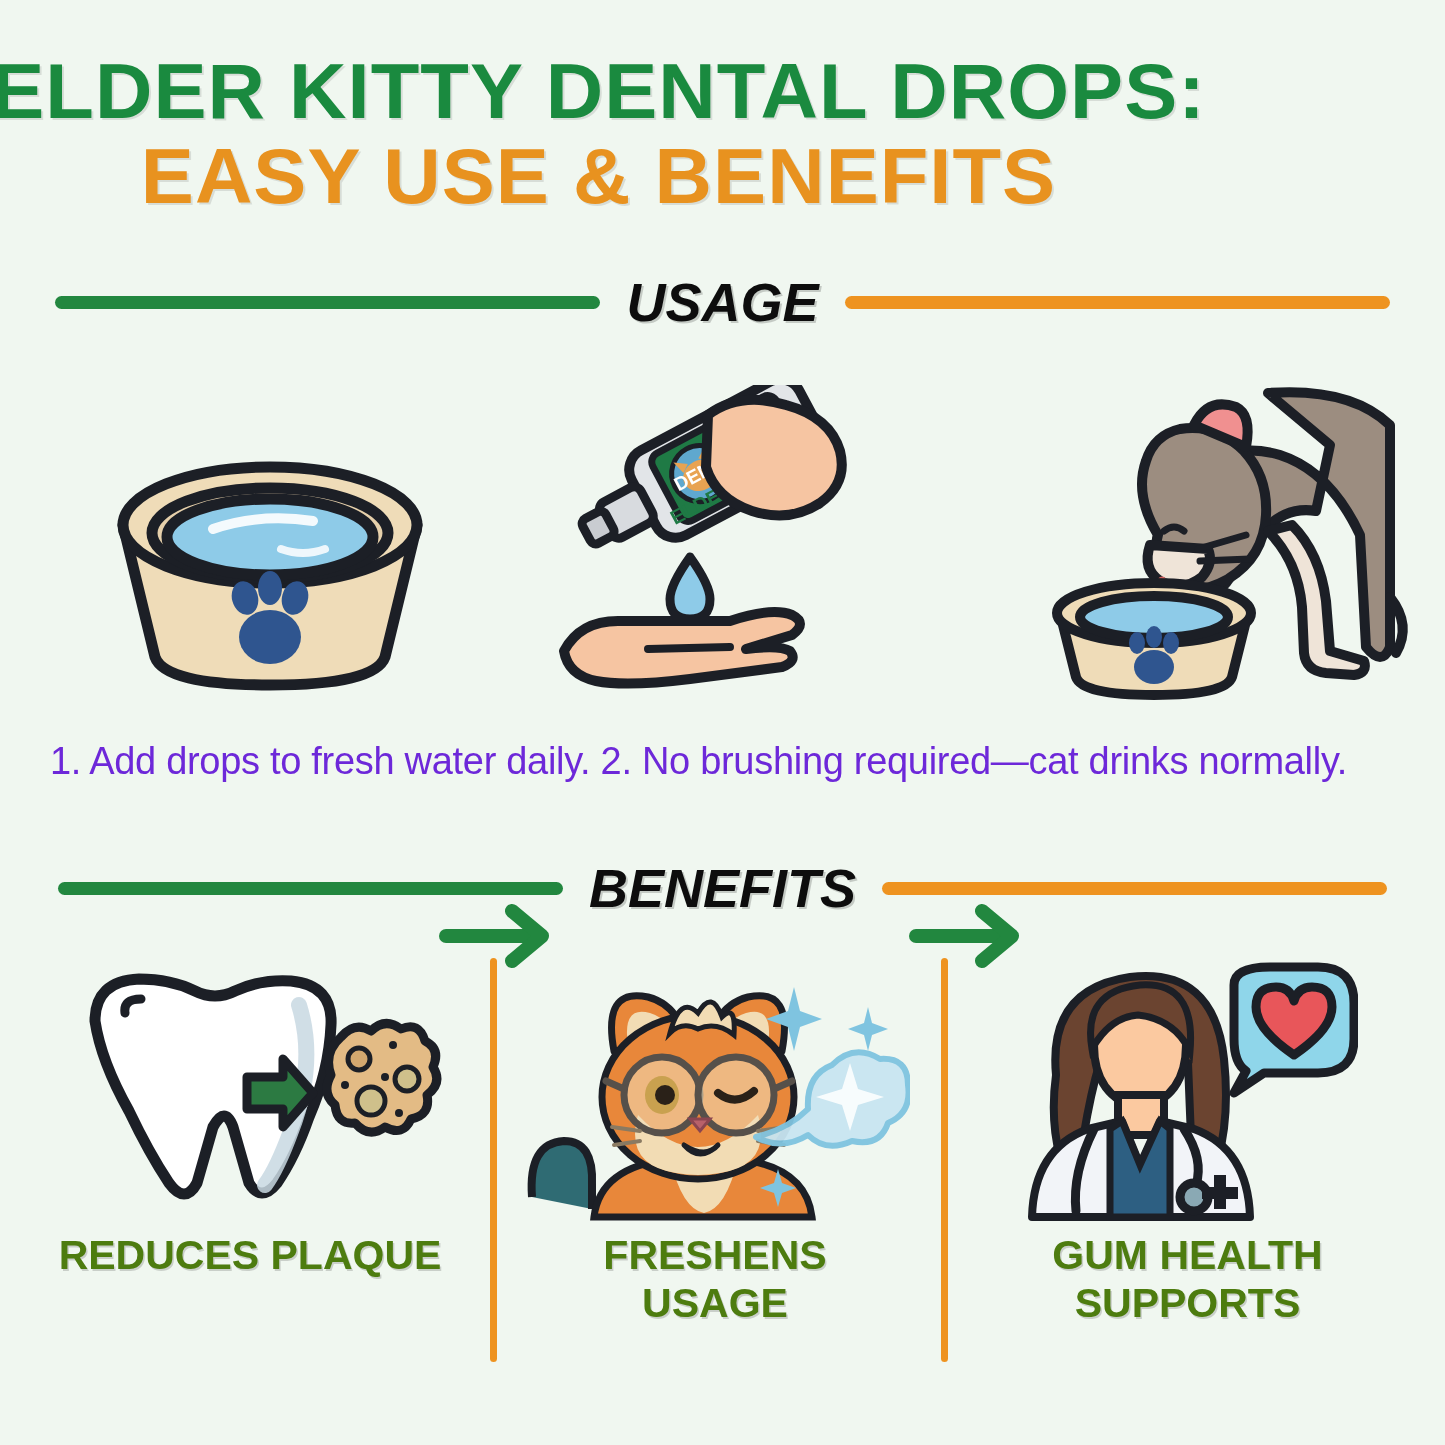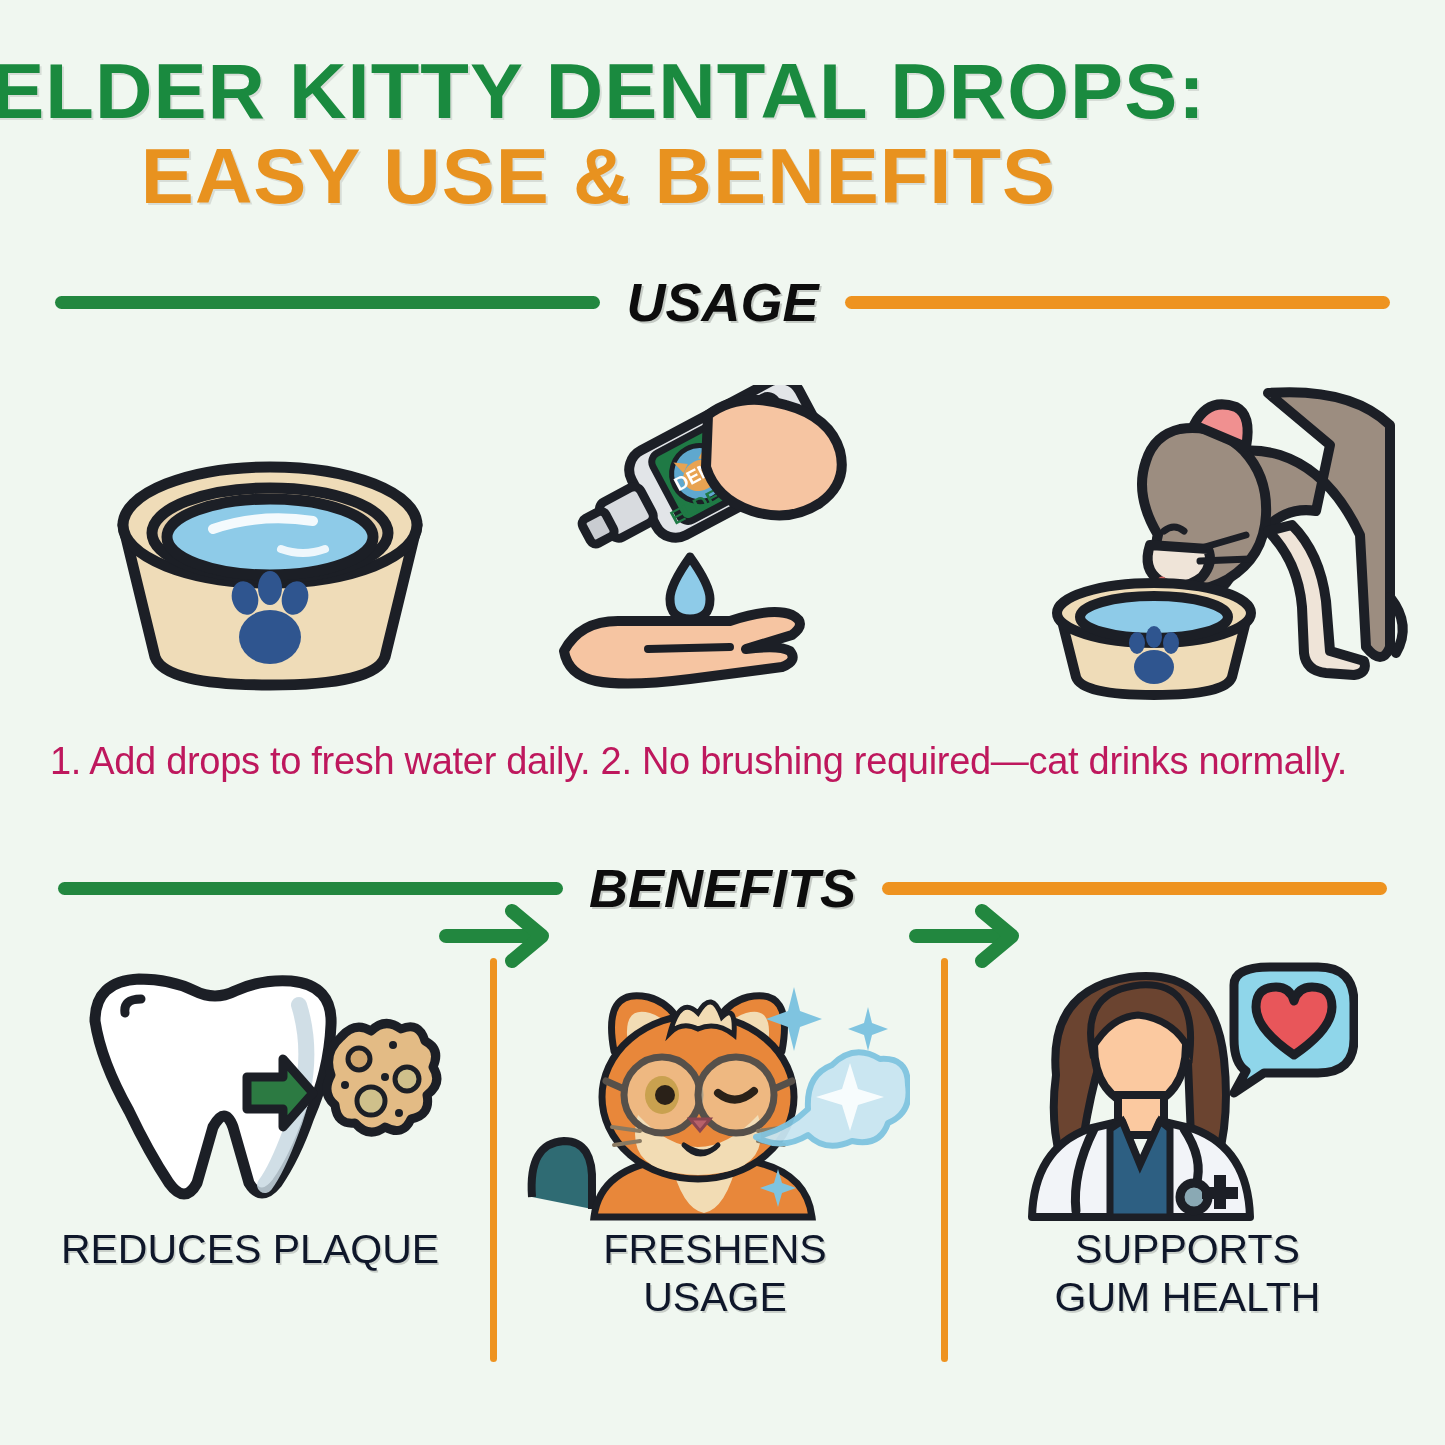--- a/index.html
+++ b/index.html
@@ -39,30 +39,30 @@
 
   
   #usage-row { position:absolute; top:385px; left:0; width:1445px; height:330px; }
   .usage-panel { position:absolute; top:0; height:330px; }
 
   .arrow { position:absolute; top:516px; }
 
   
   #usage-instructions {
     position:absolute; top:740px; left:0; width:1397px; text-align:center;
-    font-size:38px; color:#be185d; letter-spacing:-0.3px;
+    font-size:38px; color:#6d28d9; letter-spacing:-0.3px;
   }
 
   
   #benefits-grid { position:absolute; top:955px; left:0; width:1445px; height:410px; }
   .benefit-col { position:absolute; top:0; height:410px; display:flex; flex-direction:column; align-items:center; }
   .benefit-art { height:270px; display:flex; align-items:center; justify-content:center; }
   .benefit-label {
-    text-align:center; font-size:41px; font-weight:normal;
-    color:#0f172a; line-height:1.18; letter-spacing:0px;
+    margin-top:6px; text-align:center; font-size:41px; font-weight:bold;
+    color:#4d7c0f; line-height:1.18; letter-spacing:0px;
     text-shadow:1.5px 1.5px 0 rgba(0,0,0,0.16);
   }
   .vdivider { position:absolute; top:3px; width:7px; height:404px; background:#ee9320; border-radius:4px; }
 </style>
 </head>
 <body>
 
 <div id="title-block">
   <div class="title-line1">ELDER KITTY DENTAL DROPS:</div>
   <div class="title-line2">EASY USE &amp; BENEFITS</div>
@@ -318,17 +318,17 @@
 
         <g>
           <path d="M216 26 Q216 8 252 8 L300 8 Q336 8 336 44 L336 80 Q336 114 300 114 L246 114
                    L216 134 L228 112 Q216 104 216 80 Z" fill="#8fd6ea" stroke="#1c1f26" stroke-width="9" stroke-linejoin="round"></path>
           <path d="M276 96 Q238 70 238 48 Q238 28 258 28 Q272 28 276 42 Q280 28 294 28
                    Q314 28 314 48 Q314 70 276 96 Z" fill="#e8565a" stroke="#1c1f26" stroke-width="9" stroke-linejoin="round"></path>
         </g>
       </svg>
     </div>
     <div class="benefit-label">
+      <div>GUM HEALTH</div>
       <div>SUPPORTS</div>
-      <div>GUM HEALTH</div>
     </div>
   </div>
 </div>
 
 </body></html>

